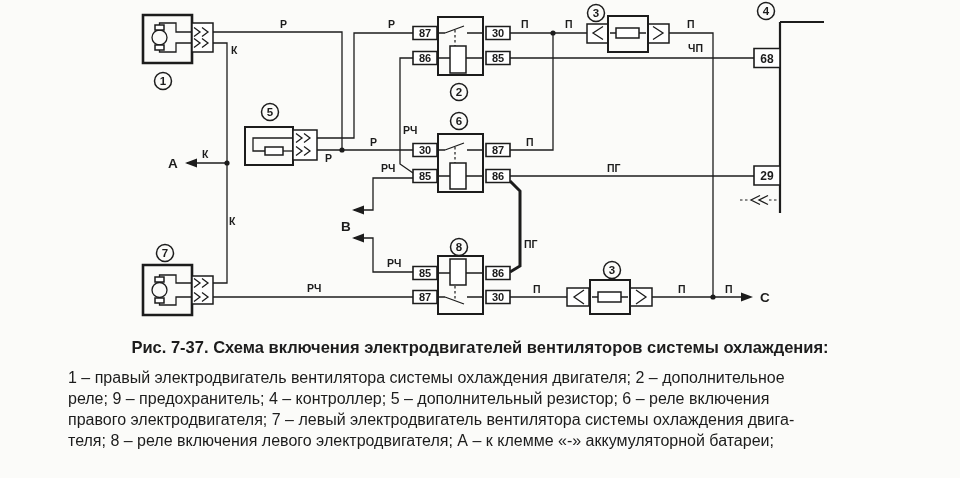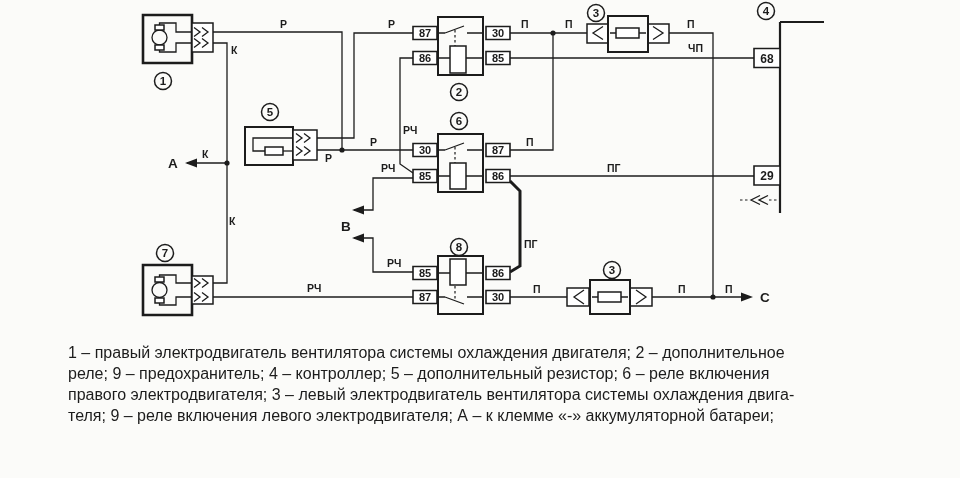--- a/index.html
+++ b/index.html
@@ -233,21 +233,22 @@
         <text x="307" y="292" class="t-wire">РЧ</text>
         <text x="533" y="293" class="t-wire">П</text>
         <text x="678" y="293" class="t-wire">П</text>
         <text x="725" y="293" class="t-wire">П</text>
         <text x="168" y="168" class="t-point">А</text>
         <text x="341" y="231" class="t-point">В</text>
         <text x="760" y="302" class="t-point">С</text>
       </g>
 </svg>
 
+<div class="caption">Рис. 7-37. Схема включения электродвигателей вентиляторов системы охлаждения:</div>
 
 <div class="legend">
   <div>1 – правый электродвигатель вентилятора системы охлаждения двигателя; 2 – дополнительное</div>
   <div>реле; 9 – предохранитель; 4 – контроллер; 5 – дополнительный резистор; 6 – реле включения</div>
-  <div>правого электродвигателя; 3 – левый электродвигатель вентилятора системы охлаждения двига-</div>
-  <div>теля; 9 – реле включения левого электродвигателя; А – к клемме «-» аккумуляторной батареи;</div>
+  <div>правого электродвигателя; 7 – левый электродвигатель вентилятора системы охлаждения двига-</div>
+  <div>теля; 8 – реле включения левого электродвигателя; А – к клемме «-» аккумуляторной батареи;</div>
 </div>
 
 </div>
 
 </body></html>

